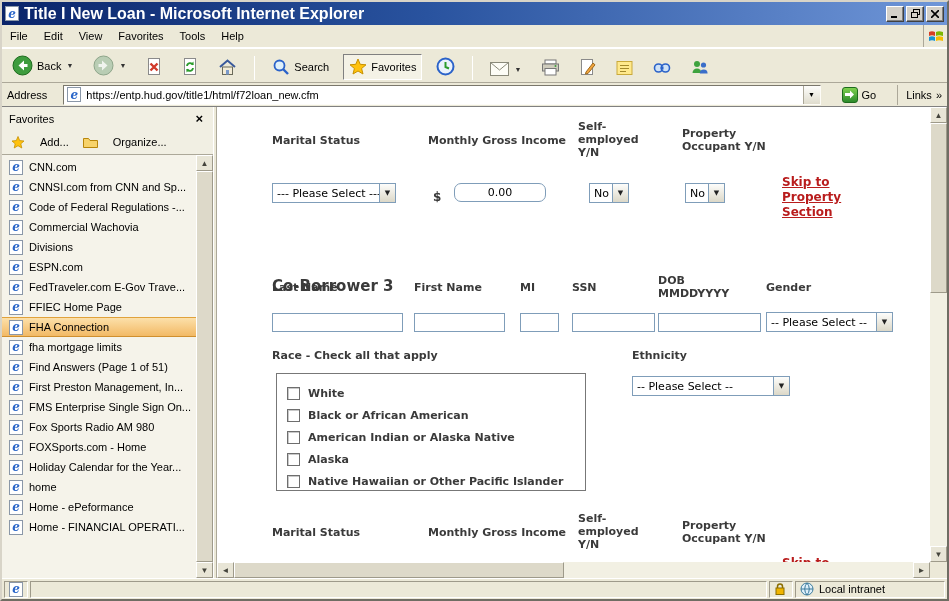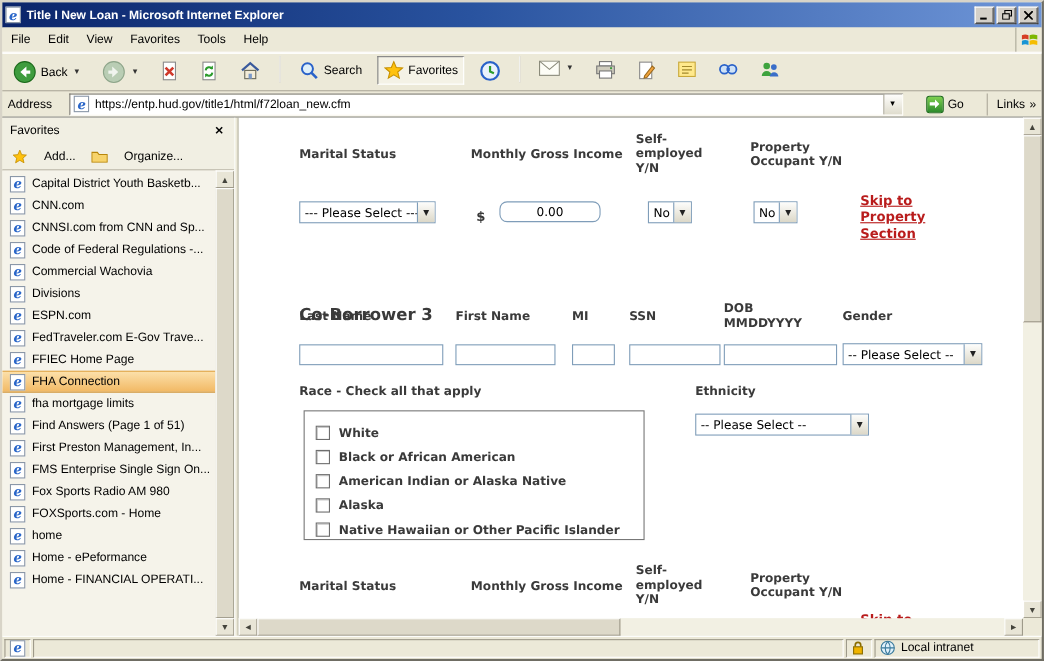--- a/index.html
+++ b/index.html
@@ -1,34 +1,34 @@
 <!DOCTYPE html>
 <html><head>
 <meta charset="utf-8">
 <style>
   * { margin:0; padding:0; box-sizing:border-box; }
   body { font-family:"Liberation Sans", sans-serif; background:#808080; }
   .win { width:949px; height:601px; background:#ECE9D8; border:2px solid; border-color:#d8d4c8 #6f6d63 #6f6d63 #d8d4c8; display:flex; flex-direction:column; overflow:hidden; }
 
   
   .titlebar { height:23px; background:linear-gradient(90deg,#0a246a 0%,#29539f 45%,#6f96d8 100%); display:flex; align-items:center; padding:0 3px; gap:5px; flex:none; }
-  .title-text { color:#fff; font-weight:bold; font-size:11px; flex:1; white-space:nowrap; overflow:hidden; }
+  .title-text { color:#fff; font-weight:bold; font-size:16px; flex:1; white-space:nowrap; overflow:hidden; }
   .tb-btns { display:flex; gap:2px; }
   .tb-btn { width:18px; height:16px; background:#D4D0C8; border:1px solid; border-color:#fff #404040 #404040 #fff; box-shadow:inset -1px -1px 0 #808080; display:flex; align-items:center; justify-content:center; }
 
   .e-ico { display:inline-flex; width:14px; height:15px; background:#fff; border:1px solid #8a97a8; align-items:center; justify-content:center; flex:none; }
   .e-ico::before { content:"e"; color:#2a66c9; font:italic bold 12px "DejaVu Serif", serif; line-height:1; }
 
   
   .menubar { height:23px; display:flex; align-items:stretch; background:#ECE9D8; border-bottom:1px solid #fff; font-size:11px; flex:none; }
   .menu-item { display:flex; align-items:center; padding:0 8px; }
   .menu-logo { margin-left:auto; width:24px; display:flex; align-items:center; justify-content:center; border-left:1px solid #aca899; }
 
   
-  .toolbar { height:35px; display:flex; align-items:flex-start; gap:8px; padding:2px 4px; border-bottom:1px solid #aca899; border-top:1px solid #fff; font-size:11px; flex:none; }
+  .toolbar { height:35px; display:flex; align-items:flex-end; gap:8px; padding:2px 4px; border-bottom:1px solid #aca899; border-top:1px solid #fff; font-size:11px; flex:none; }
   .tool { display:flex; align-items:center; gap:4px; padding:3px 5px; border:1px solid transparent; }
   .tool.pressed { background:#f4f2e6; border-color:#808080 #fff #fff #808080; }
   .tool .drop { font-size:7px; color:#333; margin-left:1px; }
   .tool.disabled { color:#9a988c; }
   .tsep { width:1px; height:24px; background:#aca899; border-right:1px solid #fff; margin:0 3px; flex:none; }
 
   
   .addrbar { height:24px; display:flex; align-items:center; gap:16px; padding:1px 5px; border-bottom:1px solid #808080; font-size:11px; flex:none; }
   .addr-field { flex:1; height:20px; background:#fff; border:1px solid; border-color:#7a776b #fdfcf7 #fdfcf7 #7a776b; display:flex; align-items:center; gap:5px; padding-left:3px; }
   .addr-drop { margin-left:auto; width:17px; height:18px; background:linear-gradient(#fdfdfb,#dfdccd); border-left:1px solid #aca899; display:flex; align-items:center; justify-content:center; font-size:7px; }
@@ -272,24 +272,20 @@
           <svg width="15" height="12">
               <path d="M0.5 2.5 h5 l1.5 2 h7.5 v7 h-14 Z" fill="#F7D36B" stroke="#B8860B"></path>
             </svg>
           <span>Organize...</span>
         </span>
       </div>
       <div class="favbody">
         <div class="favlist">
           <div class="fav-item">
               <span class="e-ico"></span>
-              <span>Capital District Youth Basketb...</span>
-            </div>
-          <div class="fav-item">
-              <span class="e-ico"></span>
               <span>CNN.com</span>
             </div>
           <div class="fav-item">
               <span class="e-ico"></span>
               <span>CNNSI.com from CNN and Sp...</span>
             </div>
           <div class="fav-item">
               <span class="e-ico"></span>
               <span>Code of Federal Regulations -...</span>
             </div>
@@ -333,20 +329,24 @@
               <span class="e-ico"></span>
               <span>FMS Enterprise Single Sign On...</span>
             </div>
           <div class="fav-item">
               <span class="e-ico"></span>
               <span>Fox Sports Radio AM 980</span>
             </div>
           <div class="fav-item">
               <span class="e-ico"></span>
               <span>FOXSports.com - Home</span>
+            </div>
+          <div class="fav-item">
+              <span class="e-ico"></span>
+              <span>Holiday Calendar for the Year...</span>
             </div>
           <div class="fav-item">
               <span class="e-ico"></span>
               <span>home</span>
             </div>
           <div class="fav-item">
               <span class="e-ico"></span>
               <span>Home - ePeformance</span>
             </div>
           <div class="fav-item">

